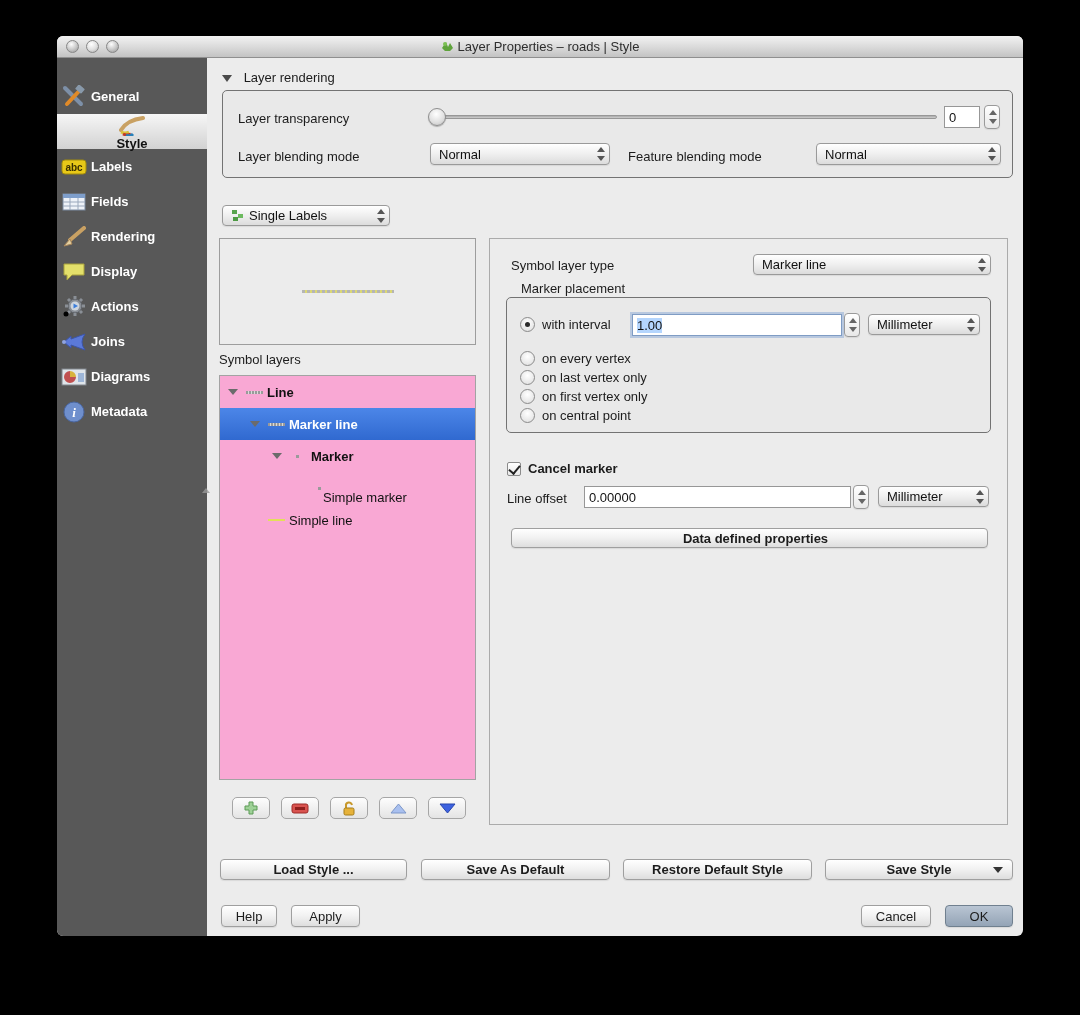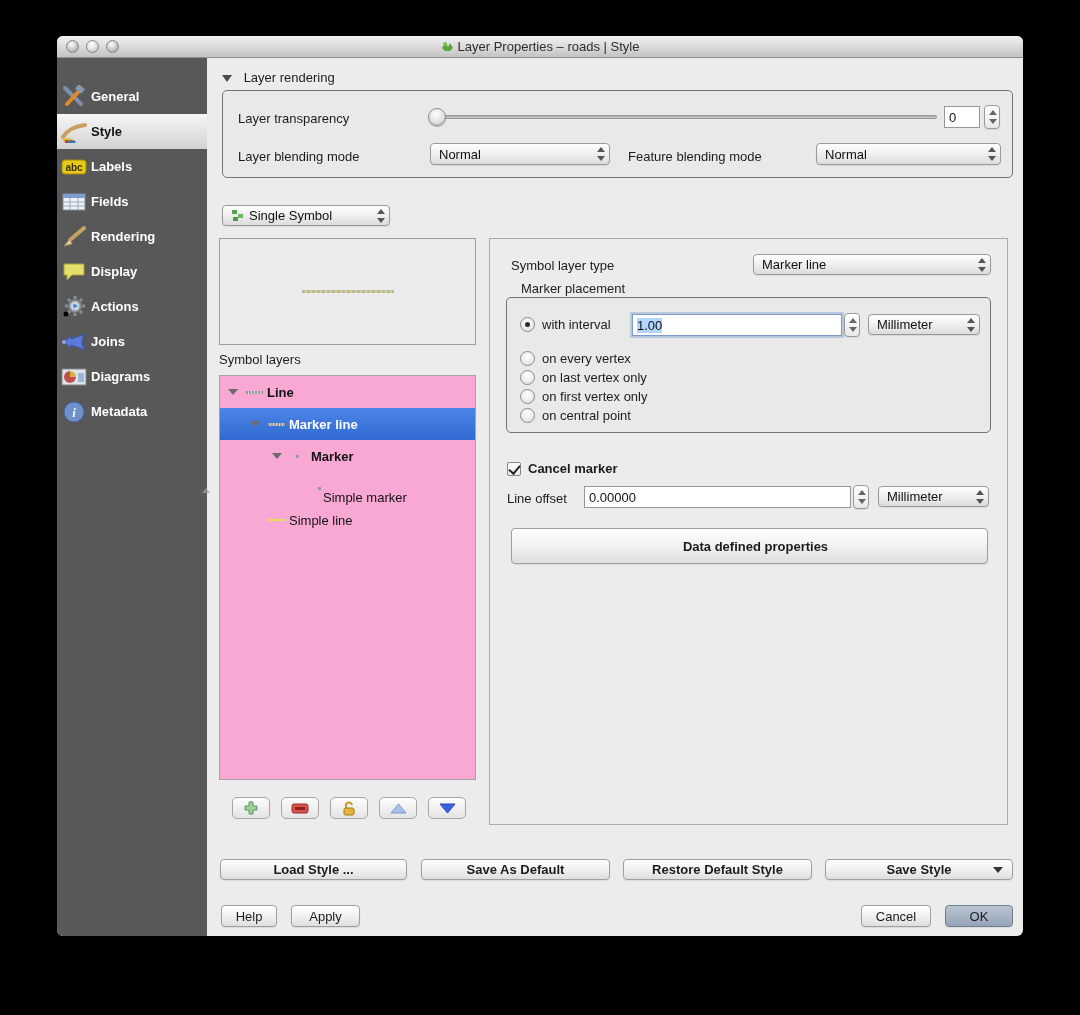--- a/index.html
+++ b/index.html
@@ -17,21 +17,21 @@
         border:1px solid #878787; }
   .title { position:absolute; left:0; right:0; top:3px; text-align:center;
            font-size:13px; color:#2e2e2e; }
   .qgis-ico { display:inline-block; vertical-align:-2px; margin-right:4px; }
   
   .sidebar { position:absolute; left:0; top:22px; width:150px; bottom:0; background:#585858; }
   .side-item { position:absolute; left:0; width:150px; height:35px; cursor:default;
                display:flex; align-items:center; }
   .side-item .ico { width:34px; display:flex; justify-content:center; align-items:center; }
   .side-item .lbl { font-size:13px; font-weight:bold; color:#fff; }
-  .side-item.selected { background:linear-gradient(#f6f6f6,#d2d2d2); }
+  .side-item.selected { background:linear-gradient(#f6f6f6,#d2d2d2);flex-direction:column; }
   .side-item.selected .lbl { color:#111; }
   
   .lbl13 { font-size:13px; color:#1c1c1c; position:absolute; white-space:nowrap; }
   .mac-btn { position:absolute; height:21px; border:1px solid #9f9f9f; border-radius:4px;
              background:linear-gradient(#ffffff,#f1f1f1 50%,#dedede);
              font-size:13px; color:#1c1c1c; display:flex; align-items:center; justify-content:center;
              box-shadow:0 1px 1px rgba(0,0,0,.08); cursor:default; }
   .dropdown { position:absolute; height:22px; border:1px solid #9a9a9a; border-radius:4px;
               background:linear-gradient(#ffffff,#efefef 50%,#dcdcdc);
               font-size:13px; color:#111; display:flex; align-items:center;
@@ -244,21 +244,21 @@
       <span class="updown"></span>
     </div>
   </div>
 
   <div class="dropdown" style="left:165px; top:169px; width:168px; height:21px;">
     <svg width="13" height="13" viewBox="0 0 13 13" style="margin-right:5px;">
       <rect x="1" y="1" width="5" height="4" fill="#58a44e"></rect>
         <rect x="7" y="5" width="5" height="4" fill="#6cba5f"></rect>
         <rect x="2" y="8" width="5" height="4" fill="#4d9a44"></rect>
     </svg>
-    <span>Single Symbol</span>
+    <span>Single Labels</span>
     <span class="updown"></span>
   </div>
 
   <div class="panel" style="left:162px; top:202px; width:257px; height:107px; border-color:#9d9d9d;">
     <div class="preview-line" style="left:82px; top:51px; width:92px;"></div>
   </div>
 
   <div class="lbl13" style="left:162px; top:316px;">Symbol layers</div>
 
   <div class="treebox" style="left:162px; top:339px; width:257px; height:405px;" id="tree">
@@ -364,21 +364,21 @@
     <div class="lbl13" style="left:17px; top:252px;">Line offset</div>
     <div class="textbox" style="left:94px; top:247px; width:267px;">
       <span>0.00000</span>
     </div>
     <div class="stepper" style="left:363px; top:246px;"></div>
     <div class="dropdown" style="left:388px; top:247px; width:111px; height:21px;">
       <span>Millimeter</span>
       <span class="updown"></span>
     </div>
 
-    <div class="mac-btn" style="left:21px; top:289px; width:477px; height:36px; font-weight:bold;padding-left:12px;">
+    <div class="mac-btn" style="left:21px; top:289px; width:477px; height:20px; font-weight:bold;padding-left:12px;">
       <span>Data defined properties</span>
     </div>
   </div>
 
   <div class="mac-btn" style="left:163px; top:823px; width:187px; font-weight:bold;">
     <span>Load Style ...</span>
   </div>
   <div class="mac-btn" style="left:364px; top:823px; width:189px; font-weight:bold;">
     <span>Save As Default</span>
   </div>

